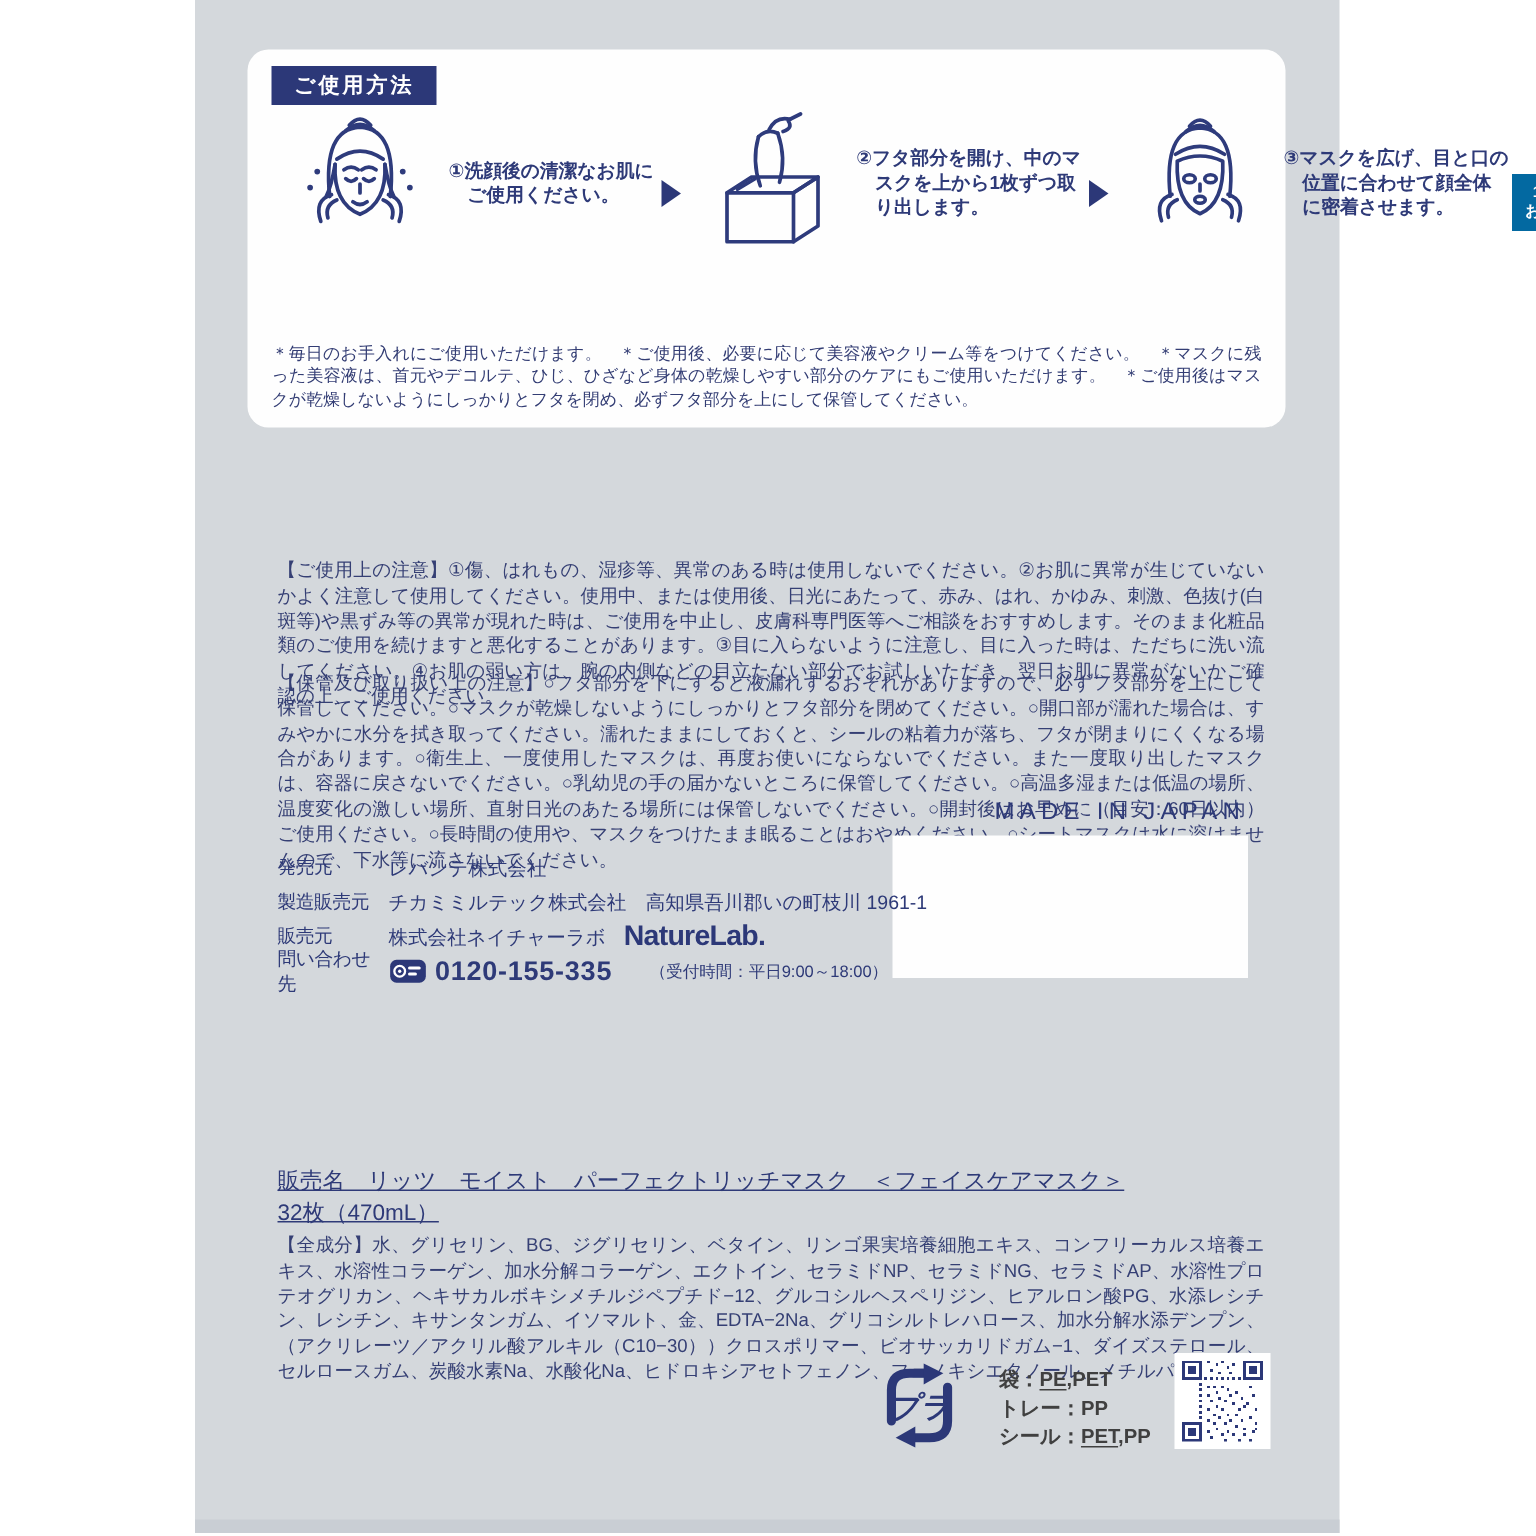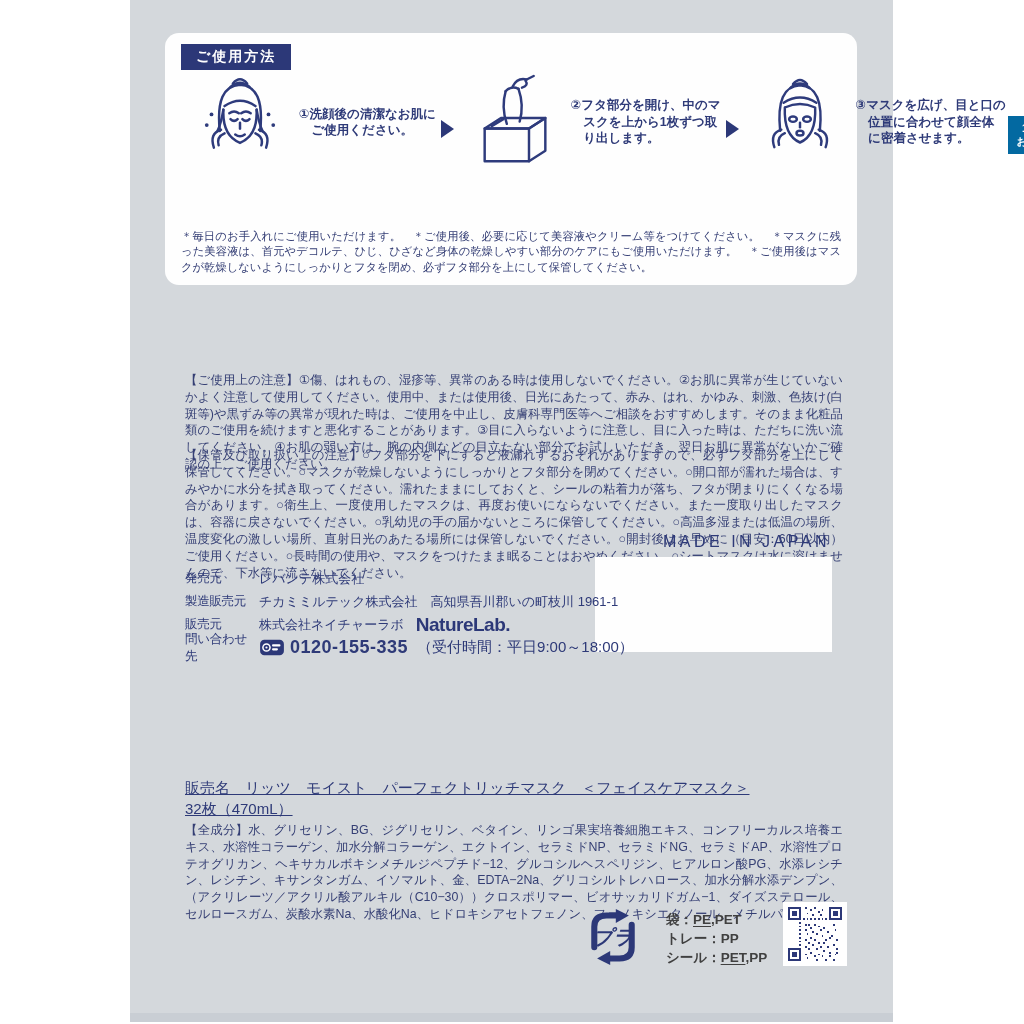--- a/index.html
+++ b/index.html
@@ -62,21 +62,21 @@
   }
   .blank-box{position:absolute;left:465px;top:557px;width:237px;height:95px;background:#fefefe;}
   
   .company{position:absolute;left:55px;top:567px;font-size:13px;color:#2e3a78;}
   .company-row{display:flex;align-items:center;height:23px;}
   .company-label{width:74px;flex:0 0 auto;font-size:12.5px;letter-spacing:-0.3px;}
   .company-value{white-space:nowrap;}
   .naturelab{font-size:19px;font-weight:bold;margin-left:12px;letter-spacing:-0.5px;color:#2c3878;}
   .phone-wrap{display:flex;align-items:center;gap:5px;}
   .phone-number{font-size:18px;font-weight:bold;letter-spacing:0.5px;}
-  .hours{font-size:15px;margin-left:4px;}
+  .hours{font-size:11px;margin-left:20px;}
   
   .product-name{
     position:absolute;left:55px;top:777px;font-size:15px;line-height:21px;color:#2e3a78;text-decoration:underline;
   }
   #ingredients{top:822px;}
   
   .recycle{position:absolute;left:452px;top:906px;display:flex;align-items:center;}
   .recycle-text{
     font-size:13.5px;line-height:19px;color:#404040;font-weight:bold;
     margin-left:22px;margin-top:4px;white-space:nowrap;

